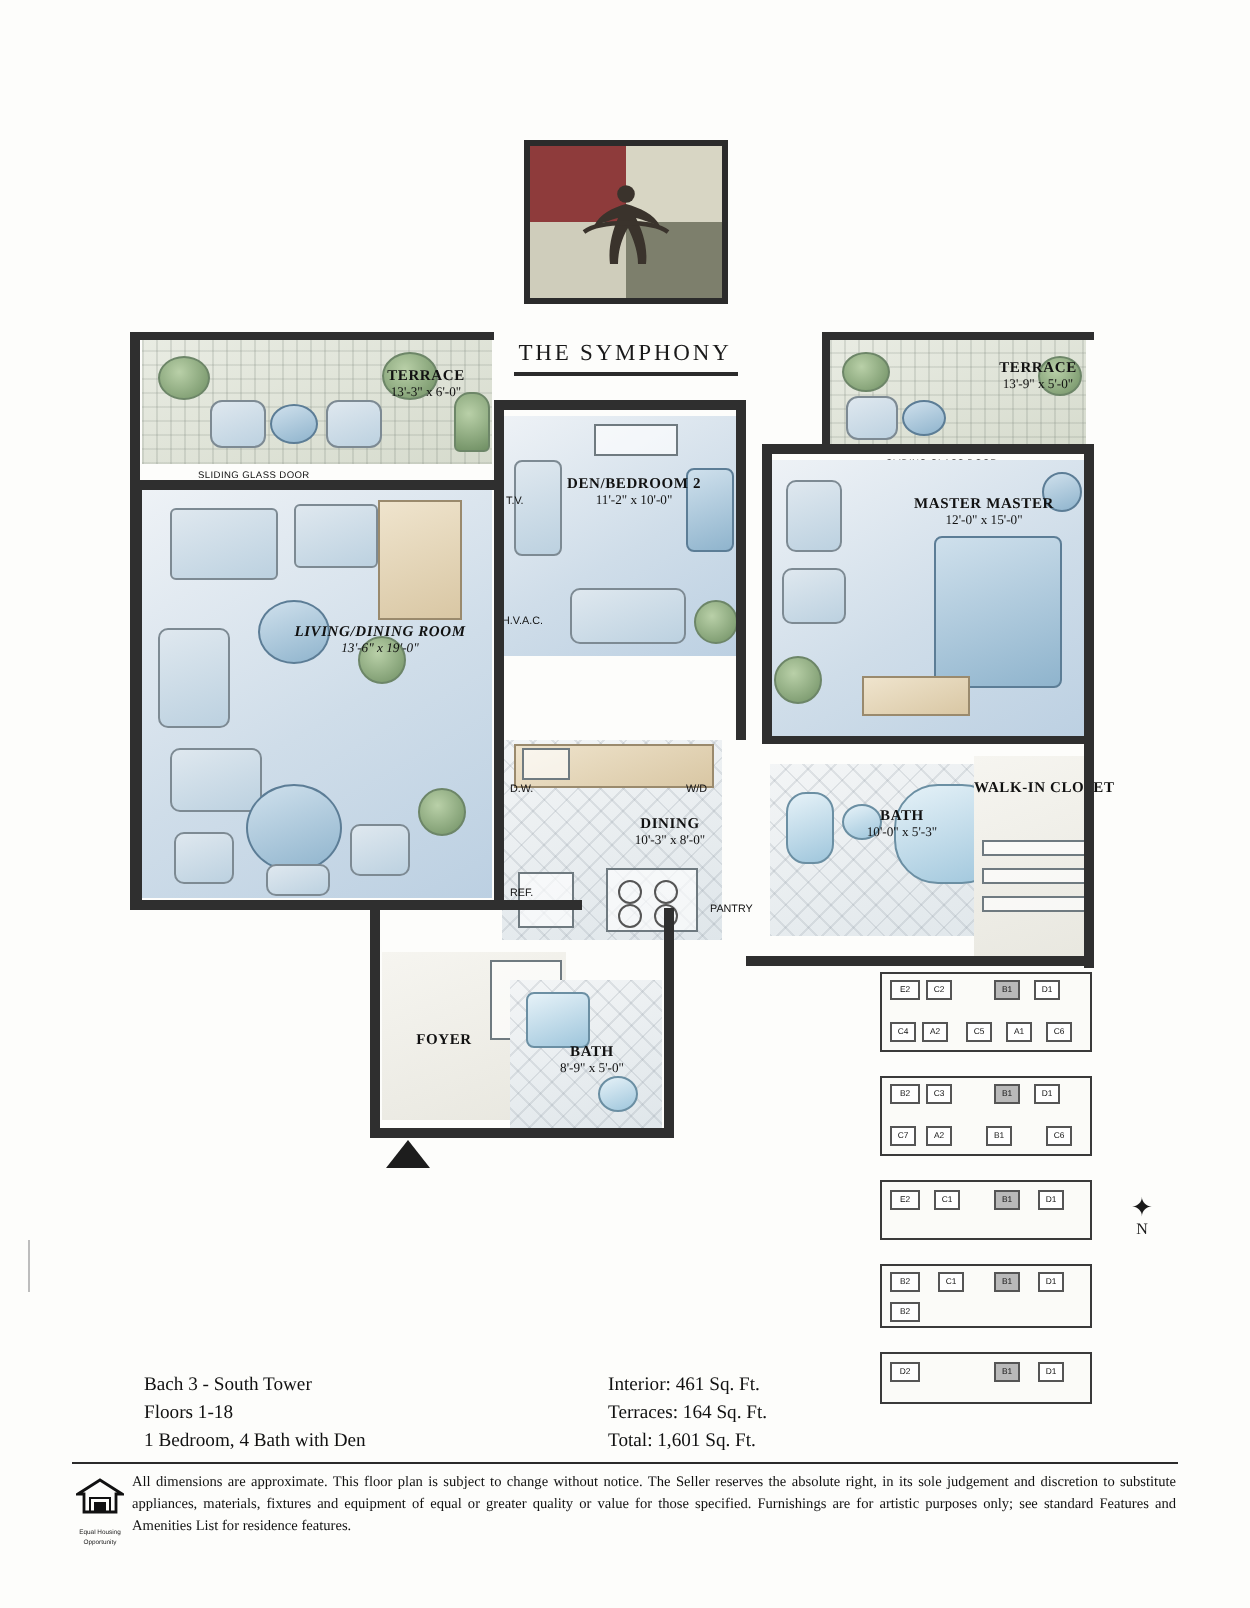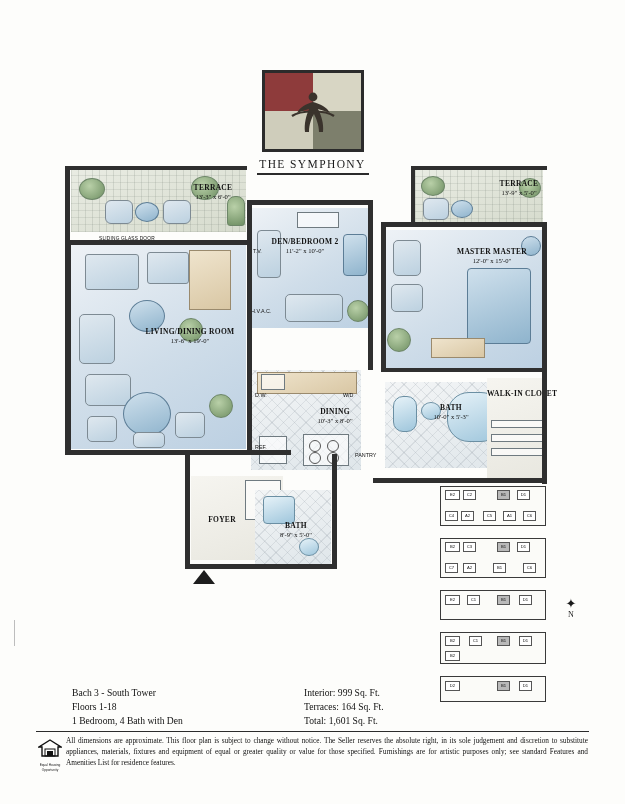--- a/index.html
+++ b/index.html
@@ -42,21 +42,21 @@
   .logo-q2 { position:absolute; right:0; top:0; width:50%; height:50%; background:#d8d6c4; }
   .logo-q3 { position:absolute; left:0; bottom:0; width:50%; height:50%; background:#cfcdbb; }
   .logo-q4 { position:absolute; right:0; bottom:0; width:50%; height:50%; background:#7d7f6c; }
   .logo-figure {
     position: absolute;
     left: 50%; top: 52%;
     transform: translate(-50%,-50%);
     width: 54px; height: 54px;
   }
   .logo-caption {
-    margin-top: 6px;
+    margin-top: 19px;
     font-size: 11.5px;
     letter-spacing: 1.4px;
     font-family: "Liberation Serif", serif;
     color: #1a1a1a;
   }
   .logo-rule {
     width: 112px;
     height: 2px;
     background: #2b2b2b;
     margin: 3px auto 0;
@@ -296,33 +296,33 @@
       <div class="f blue round" style="left:58px; top:56px; width:34px; height:30px;"></div>
       <div class="f soft" style="left:8px; top:70px; width:34px; height:48px; border-radius:5px;"></div>
       <div class="f green round" style="left:108px; top:74px; width:22px; height:22px;"></div>
       <div class="f soft" style="left:14px; top:130px; width:44px; height:30px; border-radius:5px;"></div>
       <div class="f blue round" style="left:52px; top:148px; width:46px; height:42px;"></div>
       <div class="f soft" style="left:16px; top:172px; width:28px; height:24px; border-radius:5px;"></div>
       <div class="f soft" style="left:104px; top:168px; width:28px; height:24px; border-radius:5px;"></div>
       <div class="f soft" style="left:62px; top:188px; width:30px; height:14px; border-radius:5px;"></div>
       <div class="f green round" style="left:138px; top:150px; width:22px; height:22px;"></div>
     </div>
-    <div class="label" style="left:80px; top:168px; width:110px;">
+    <div class="label" style="left:80px; top:152px; width:110px;font-style:italic;">
       <span class="name">LIVING/DINING ROOM</span>
       <span class="dim">13'-6" x 19'-0"</span>
     </div>
 
     <div class="room carpet-blue" style="left:196px; top:48px; width:120px; height:120px;">
       <div class="f rect" style="left:46px; top:4px; width:40px; height:14px;"></div>
       <div class="f soft" style="left:6px; top:22px; width:22px; height:46px; border-radius:4px;"></div>
       <div class="f blue" style="left:92px; top:26px; width:22px; height:40px; border-radius:4px;"></div>
       <div class="f soft" style="left:34px; top:86px; width:56px; height:26px; border-radius:5px;"></div>
       <div class="f green round" style="left:96px; top:92px; width:20px; height:20px;"></div>
     </div>
-    <div class="label" style="left:208px; top:78px; width:84px;">
+    <div class="label" style="left:220px; top:78px; width:84px;">
       <span class="name">DEN/BEDROOM 2</span>
       <span class="dim">11'-2" x 10'-0"</span>
     </div>
     <div class="tiny" style="left:198px; top:88px;">T.V.</div>
 
     <div class="room carpet-blue" style="left:330px; top:70px; width:158px; height:140px;">
       <div class="f blue" style="left:82px; top:38px; width:62px; height:74px; border-radius:4px;"></div>
       <div class="f soft" style="left:8px; top:10px; width:26px; height:34px; border-radius:5px;"></div>
       <div class="f soft" style="left:6px; top:54px; width:30px; height:26px; border-radius:5px;"></div>
       <div class="f tan" style="left:46px; top:108px; width:52px; height:18px;"></div>
@@ -467,21 +467,21 @@
 
   <div class="border-mark"></div>
 
   <div class="info">
     <div class="info-left">
       <div>Bach 3 - South Tower</div>
       <div>Floors 1-18</div>
       <div>1 Bedroom, 4 Bath with Den</div>
     </div>
     <div class="info-right">
-      <div>Interior:  999 Sq. Ft.</div>
+      <div>Interior:  461 Sq. Ft.</div>
       <div>Terraces: 164 Sq. Ft.</div>
       <div>Total:  1,601 Sq. Ft.</div>
     </div>
   </div>
 
   <div class="rule"></div>
 
   <div class="eho">
     <svg width="24" height="20" viewBox="0 0 24 20">
       <polygon points="12,2 23,9 20,9 20,18 4,18 4,9 1,9" fill="none" stroke="#111" stroke-width="1.4"></polygon>

